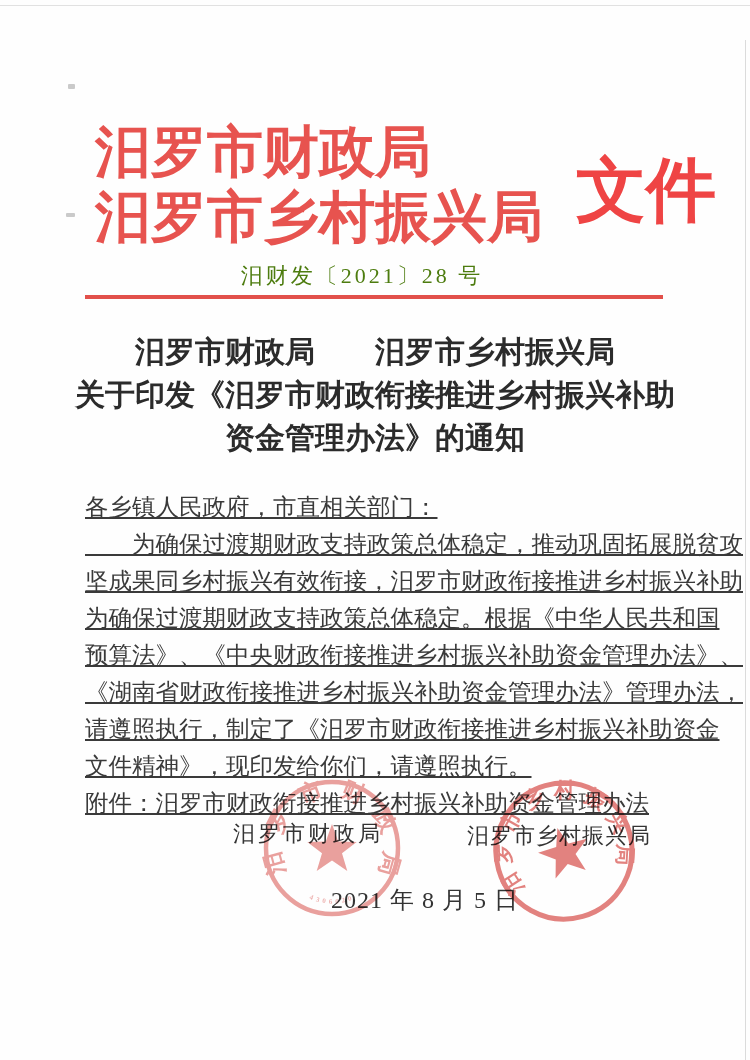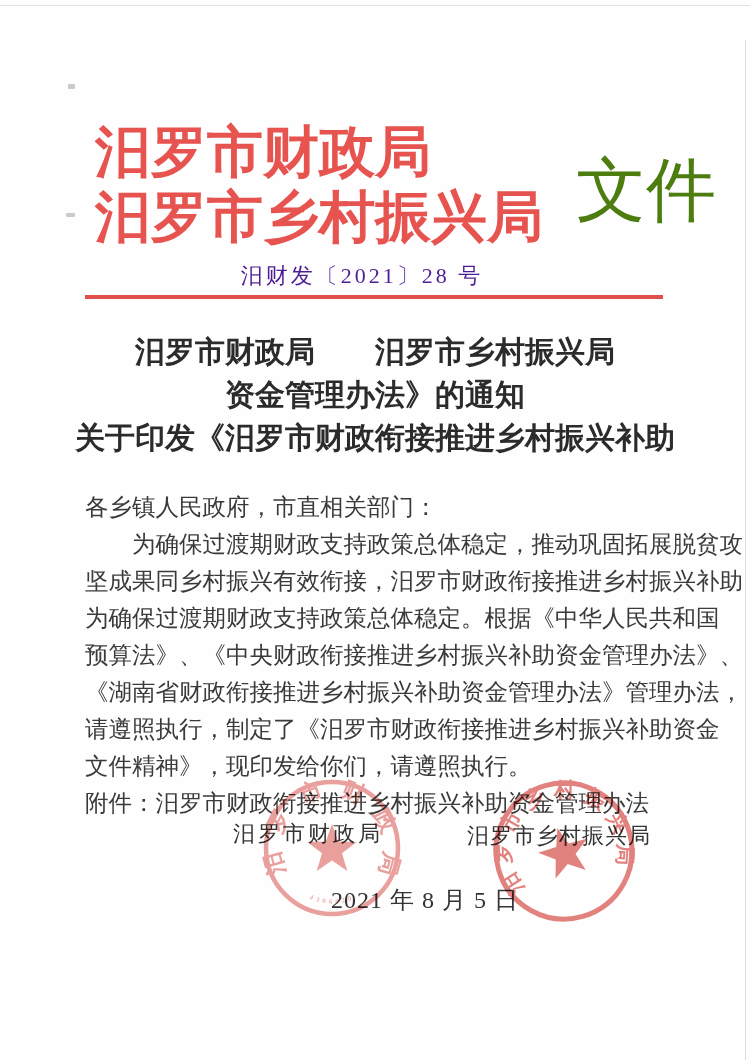--- a/index.html
+++ b/index.html
@@ -20,41 +20,41 @@
   
   .agency-block{position:absolute;left:95px;top:120px;width:478px;color:#e7534f;}
   .agency-line{
     font-size:56px;line-height:65px;font-weight:700;
     text-align:justify;text-align-last:justify;
     white-space:nowrap;display:flex;justify-content:space-between;
     letter-spacing:0;
   }
   .doc-type{
     position:absolute;left:576px;top:148px;width:160px;
-    color:#4d7c0f;font-size:70px;line-height:86px;font-weight:400;white-space:nowrap;
+    color:#ef4444;font-size:70px;line-height:86px;font-weight:700;white-space:nowrap;
   }
   .doc-number{
     position:absolute;left:0;top:261px;width:724px;text-align:center;
-    font-size:22px;color:#4c1d95;letter-spacing:3px;
+    font-size:22px;color:#4d7c0f;letter-spacing:3px;
   }
   .red-rule{position:absolute;left:85px;top:295px;width:578px;height:4px;background:#e2504b;}
 
   
   .title-block{
     position:absolute;left:0;top:330px;width:750px;text-align:center;
     color:#2b2b2b;font-weight:700;font-size:30px;line-height:43px;
   }
   .title-line{white-space:nowrap;}
 
   
   .body-block{
     position:absolute;left:85px;top:489px;width:585px;
     color:#3a3a3a;font-size:23.5px;line-height:37px;
   }
-  .body-line{white-space:nowrap;}
+  .body-line{white-space:nowrap;text-decoration:underline;}
 
   
   .sig-left{position:absolute;left:233px;top:819px;font-size:22px;color:#333;letter-spacing:3px;white-space:nowrap;}
   .sig-right{position:absolute;left:467px;top:821px;font-size:22px;color:#333;letter-spacing:1px;white-space:nowrap;}
   .doc-date{position:absolute;left:331px;top:884px;font-size:24px;color:#333;letter-spacing:1px;white-space:nowrap;}
 
   
   .seal{position:absolute;mix-blend-mode:multiply;pointer-events:none;}
   .seal-left{left:261px;top:777px;width:142px;height:142px;opacity:.55;}
   .seal-right{left:491px;top:778px;width:146px;height:146px;opacity:.72;}
@@ -74,22 +74,22 @@
     <div class="agency-line">汨罗市财政局</div>
     <div class="agency-line">汨罗市乡村振兴局</div>
   </div>
   <div class="doc-type">文件</div>
 
   <div class="doc-number">汨财发〔2021〕28 号</div>
   <div class="red-rule"></div>
 
   <div class="title-block">
     <div class="title-line">汨罗市财政局　　汨罗市乡村振兴局</div>
+    <div class="title-line">关于印发《汨罗市财政衔接推进乡村振兴补助</div>
     <div class="title-line">资金管理办法》的通知</div>
-    <div class="title-line">关于印发《汨罗市财政衔接推进乡村振兴补助</div>
   </div>
 
   <div class="body-block">
     <div class="body-line">各乡镇人民政府，市直相关部门：</div>
     <div class="body-line">　　为确保过渡期财政支持政策总体稳定，推动巩固拓展脱贫攻</div>
     <div class="body-line">坚成果同乡村振兴有效衔接，汨罗市财政衔接推进乡村振兴补助</div>
     <div class="body-line">为确保过渡期财政支持政策总体稳定。根据《中华人民共和国</div>
     <div class="body-line">预算法》、《中央财政衔接推进乡村振兴补助资金管理办法》、</div>
     <div class="body-line">《湖南省财政衔接推进乡村振兴补助资金管理办法》管理办法，</div>
     <div class="body-line">请遵照执行，制定了《汨罗市财政衔接推进乡村振兴补助资金</div>

